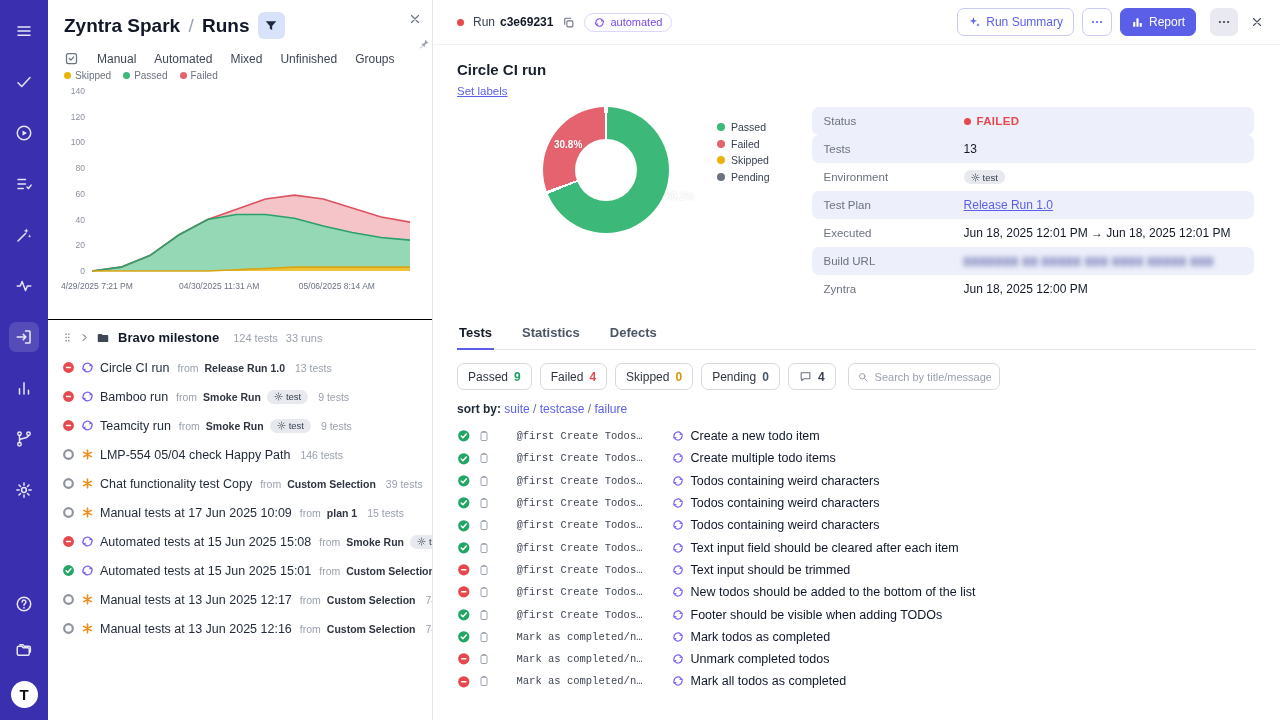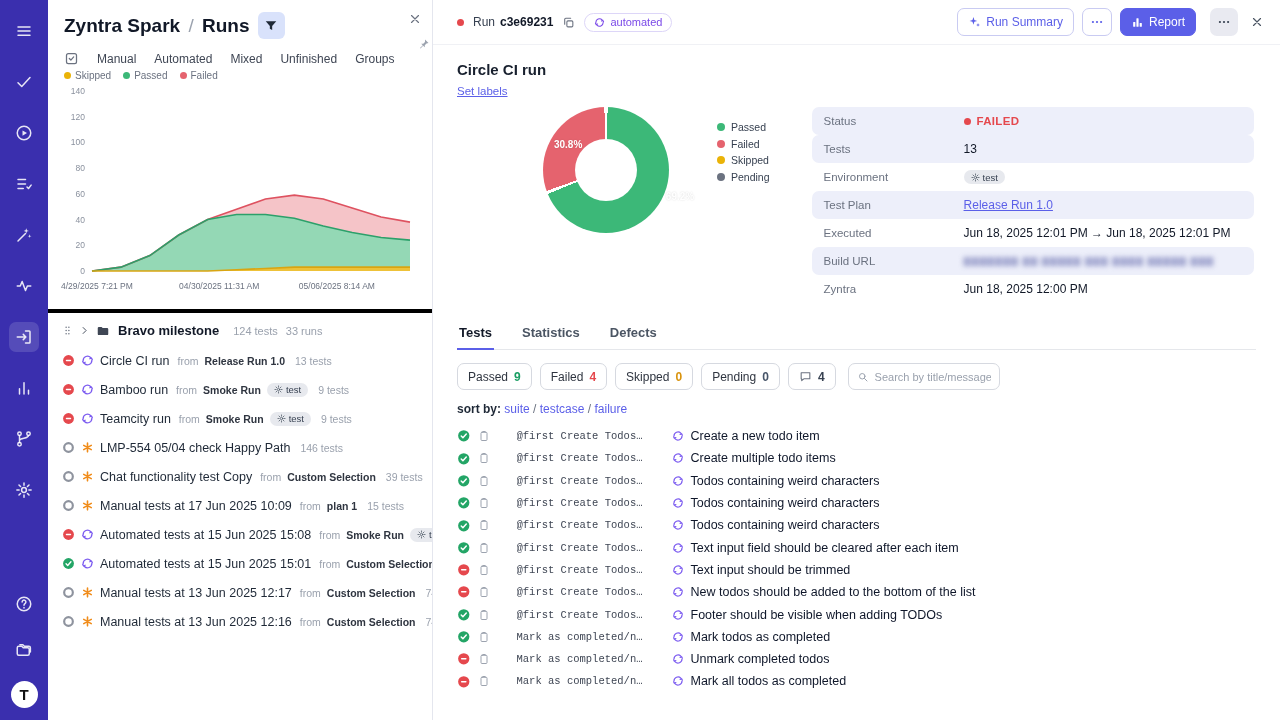--- a/index.html
+++ b/index.html
@@ -27,21 +27,21 @@
   .search-box input { border:none; outline:none; font-size:11.5px; width:100%; color:#374151; font-family:"Liberation Sans",sans-serif; }
   .search-box input::placeholder { color:#9aa1ad; }
   .sb-close { position:absolute; right:10px; top:12px; color:#6b7280; width:14px; height:14px; cursor:pointer; }
   .sb-pin { position:absolute; right:2px; top:38px; color:#9ca3af; width:12px; height:12px; cursor:pointer; }
   .sb-tabs { display:flex; align-items:center; gap:18px; padding:6px 16px 2px; font-size:12px; color:#3f4654; }
   .sb-tabs .ic { width:15px; height:15px; color:#6b7280; }
   .sb-tab { cursor:pointer; white-space:nowrap; }
   .sb-legend { display:flex; gap:12px; padding:2px 16px 0; font-size:10px; color:#6b7280; align-items:center; }
   .legend-dot { width:7px; height:7px; border-radius:50%; display:inline-block; margin-right:4px; }
   .sb-chart { margin:0 6px 0 10px; }
-  .runlist { border-top:4px solid #000000; margin-top:10px; }
+  .runlist { border-top:1px solid #000000; margin-top:20px; }
   .milestone-row { display:flex; align-items:center; gap:6px; padding:10px 14px 8px; cursor:pointer; }
   .milestone-row .ic { width:13px; height:13px; color:#6b7280; flex:none; }
   .milestone-name { font-size:13px; font-weight:bold; color:#111827; margin-left:2px; }
   .milestone-meta { font-size:11px; color:#9aa1ad; margin-left:8px; }
   .milestone-meta b { font-weight:normal; margin-right:8px; }
   .runrow { display:flex; align-items:center; gap:6px; padding:7.5px 14px; white-space:nowrap; overflow:hidden; cursor:pointer; }
   .runrow .sic { width:13px; height:13px; flex:none; display:inline-flex; }
   .runrow .tic { width:13px; height:13px; flex:none; display:inline-flex; }
   .rtitle { font-size:12.5px; color:#1f2937; }
   .rfrom { font-size:10.5px; color:#9aa1ad; margin-left:2px; }

